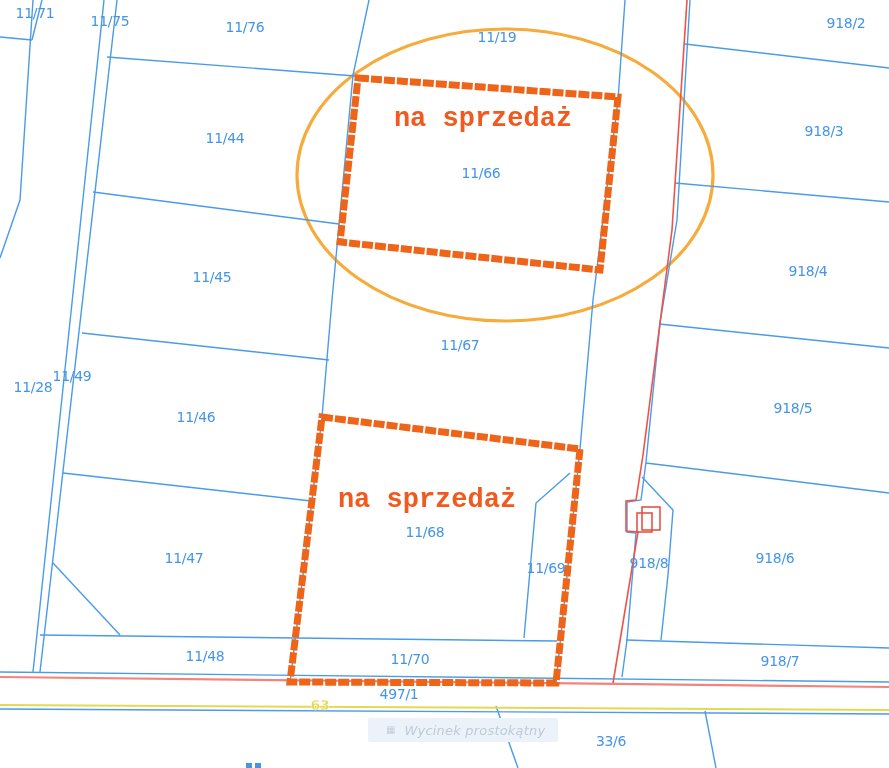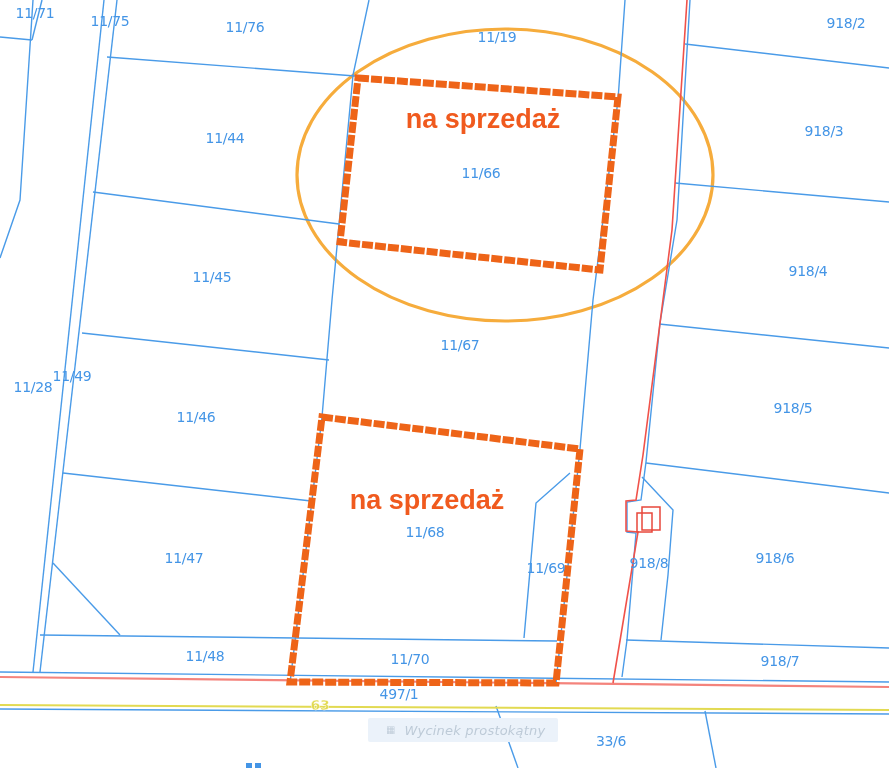--- a/index.html
+++ b/index.html
@@ -1,19 +1,19 @@
 <!DOCTYPE html>
 <html><head>
 <meta charset="utf-8">
 <style>
   html,body{margin:0;padding:0;background:#ffffff;}
   #stage{position:relative;width:889px;height:768px;background:#ffffff;overflow:hidden;
          font-family:"DejaVu Sans","Liberation Sans",sans-serif;}
   #map-svg{position:absolute;left:0;top:0;}
-  .sale-label{position:absolute;font-family:Liberation Sans, sans-serif;
+  .sale-label{position:absolute;font-family:Liberation Mono, monospace;
       font-weight:bold;font-size:27px;white-space:nowrap;transform:translate(-50%,-50%);}
   .sale-label-1{left:483px;top:119px;}
   .sale-label-2{left:427px;top:500px;}
   .watermark{position:absolute;left:368px;top:718px;width:190px;height:24px;border-radius:2px;
       display:flex;align-items:center;gap:9px;padding-left:18px;box-sizing:border-box;}
   .watermark .wm-icon{font-size:10px;line-height:1;opacity:.55;}
   .watermark .wm-text{font-size:13px;opacity:.6;letter-spacing:.2px;font-style:italic;}
   svg text{font-family:"DejaVu Sans","Liberation Sans",sans-serif;font-size:14px;letter-spacing:-0.3px;}
 </style>
 </head>

